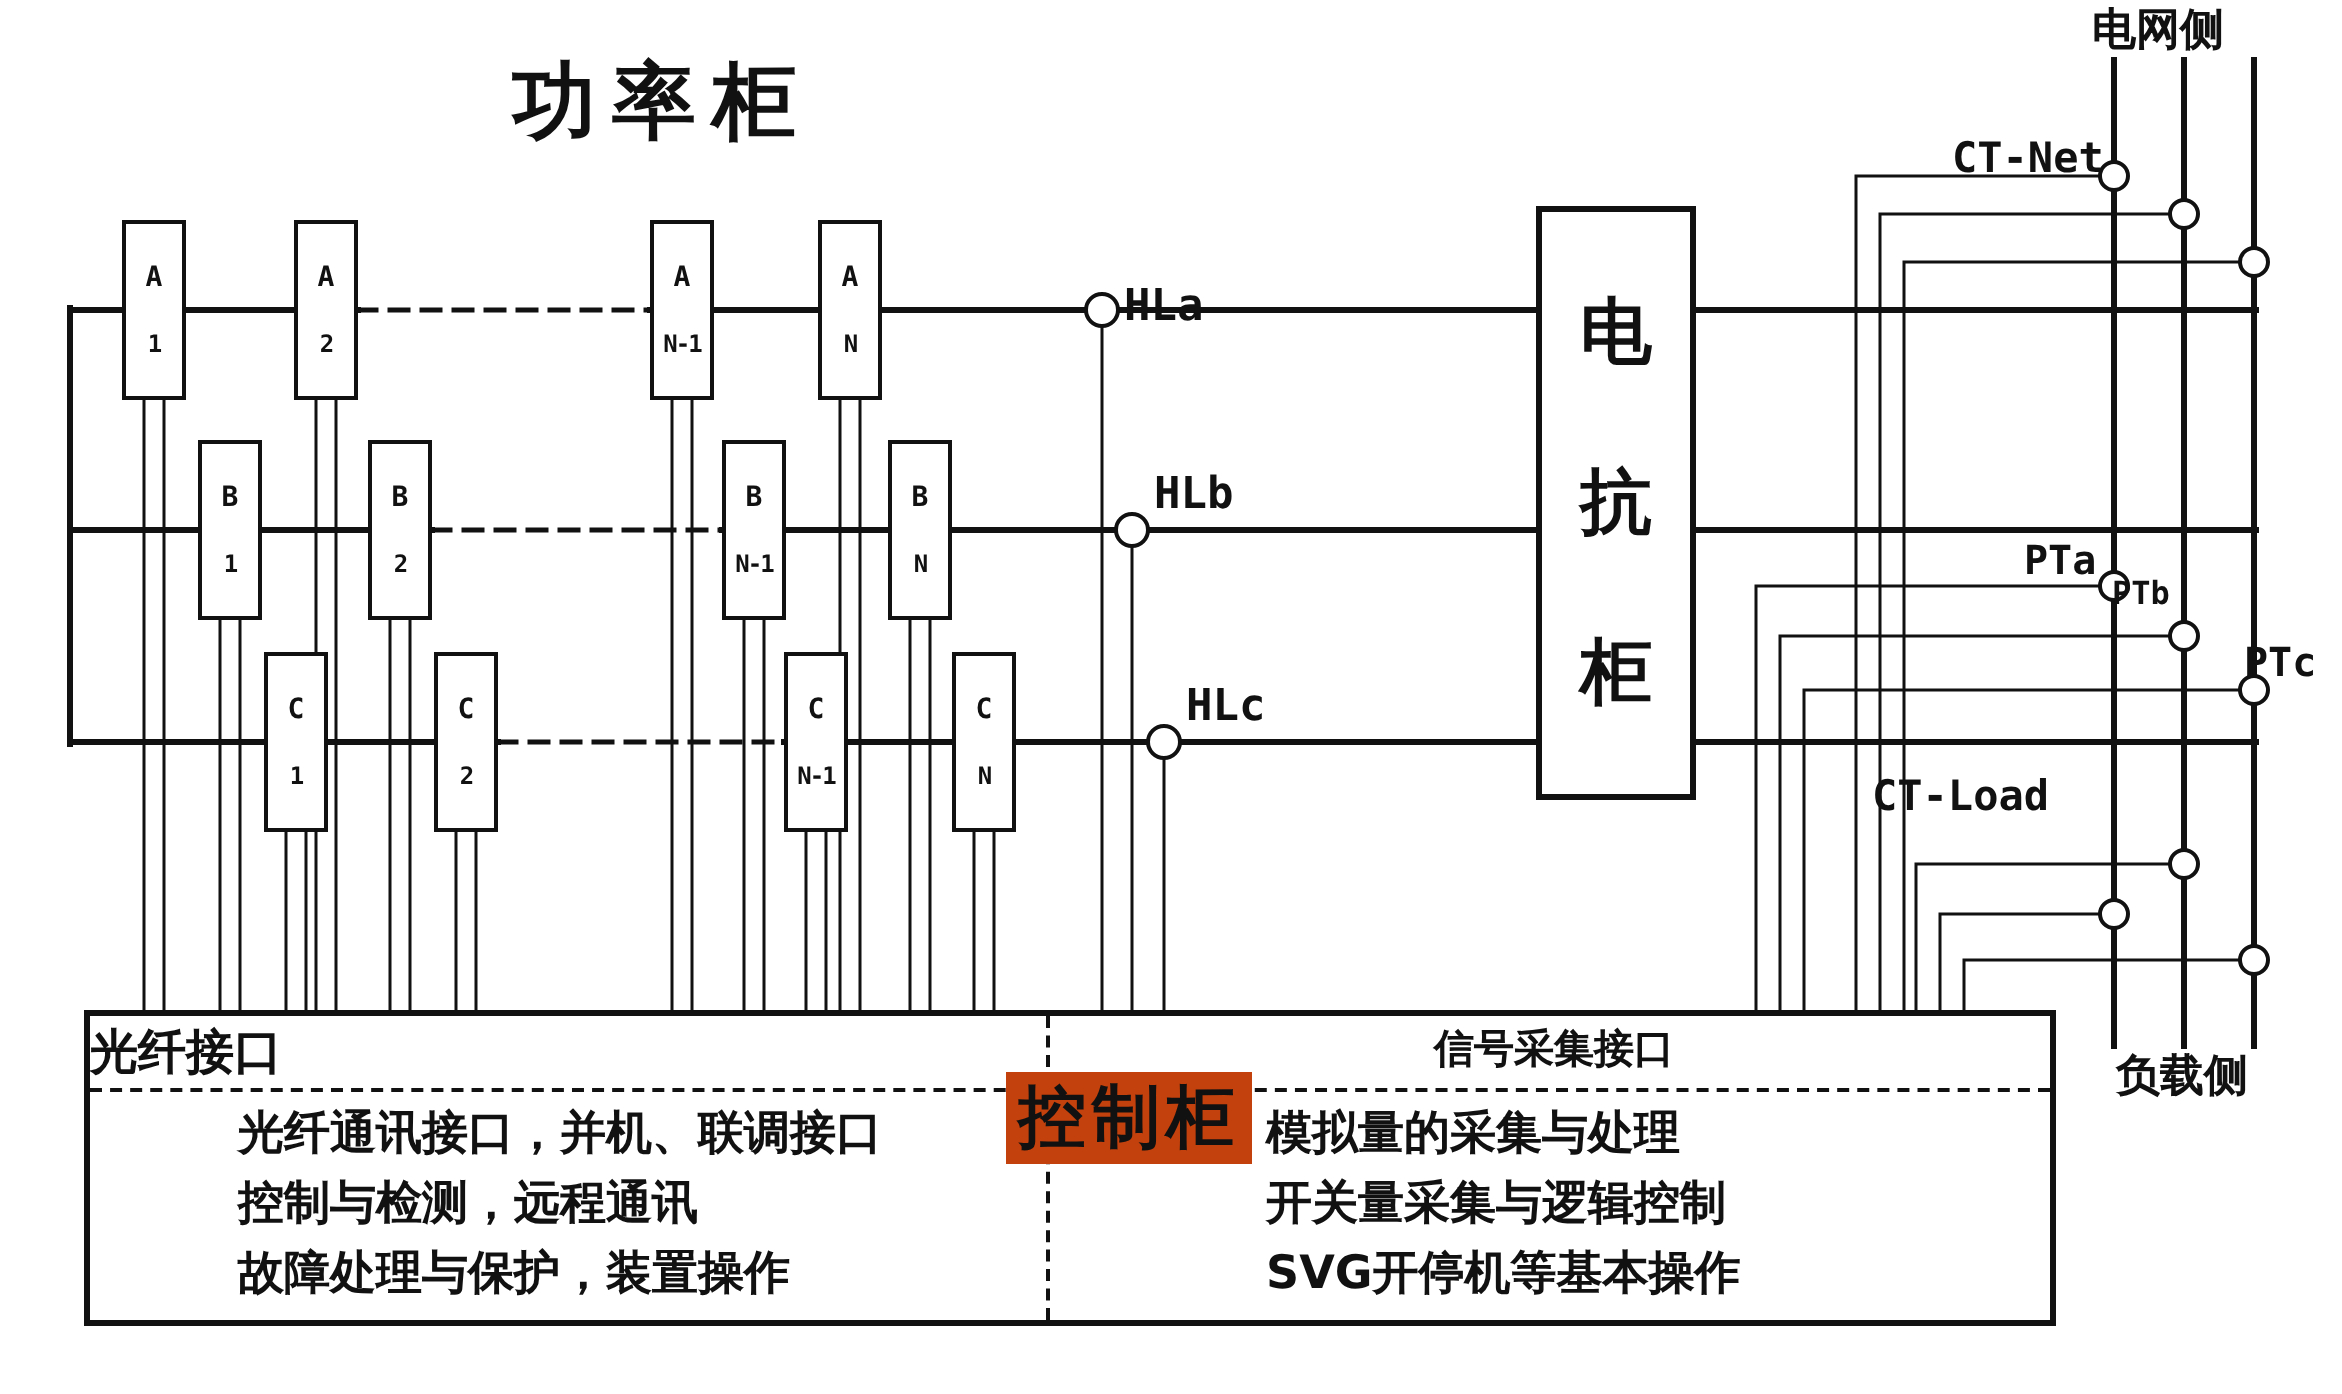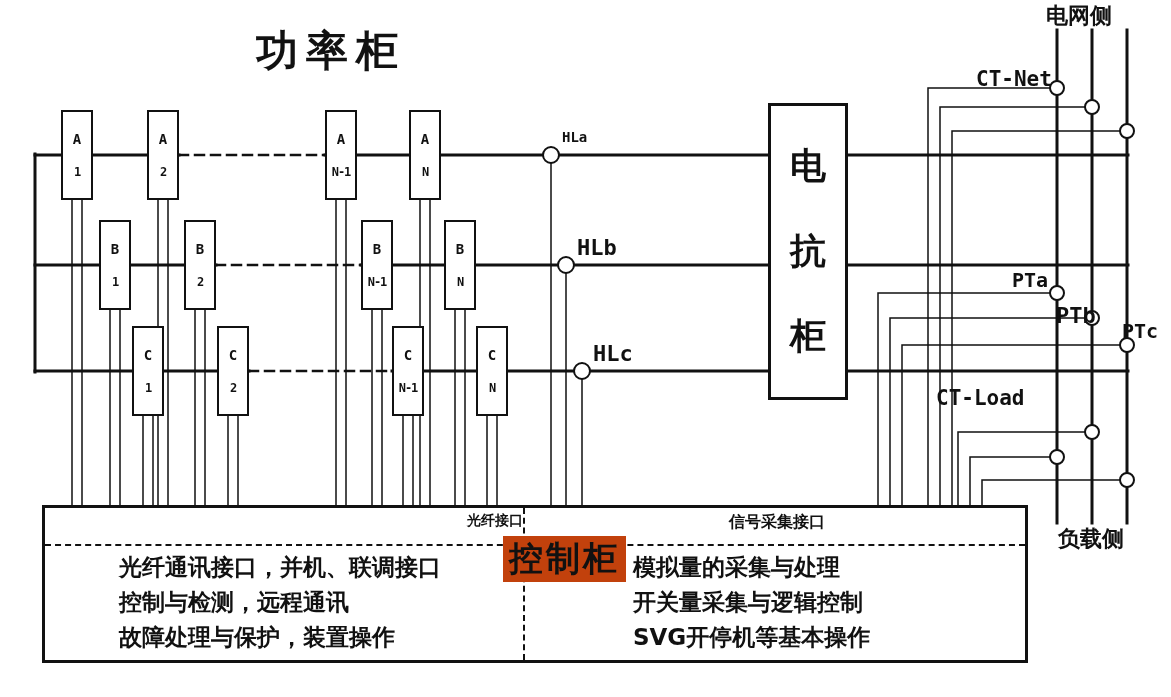--- a/index.html
+++ b/index.html
@@ -56,27 +56,27 @@
       <circle cx="1092" cy="432" r="7"></circle>
       <circle cx="1057" cy="457" r="7"></circle>
       <circle cx="1127" cy="480" r="7"></circle>
     </g>
   </svg>
 
   <div class="lbl" style="left:256px;top:28px;font-size:42px;letter-spacing:8px">功率柜</div>
   <div class="lbl" style="left:1046px;top:4px;font-size:22px">电网侧</div>
   <div class="lbl" style="left:1058px;top:527px;font-size:22px">负载侧</div>
 
-  <div class="lbl mono" style="left:562px;top:130px;font-size:14px">HLa</div>
+  <div class="lbl mono" style="left:562px;top:142px;font-size:22px">HLa</div>
   <div class="lbl mono" style="left:577px;top:236px;font-size:22px">HLb</div>
   <div class="lbl mono" style="left:593px;top:342px;font-size:22px">HLc</div>
 
   <div class="lbl mono" style="left:976px;top:68px;font-size:21px">CT-Net</div>
   <div class="lbl mono" style="left:1012px;top:269px;font-size:20px">PTa</div>
-  <div class="lbl mono" style="left:1056px;top:304px;font-size:22px">PTb</div>
+  <div class="lbl mono" style="left:1056px;top:288px;font-size:16px">PTb</div>
   <div class="lbl mono" style="left:1122px;top:320px;font-size:20px">PTc</div>
   <div class="lbl mono" style="left:936px;top:387px;font-size:21px">CT-Load</div>
 
   <div class="module" style="left:61px;top:110px">
     <span>A</span>
     <span class="sub">1</span>
   </div>
   <div class="module" style="left:147px;top:110px">
     <span>A</span>
     <span class="sub">2</span>
@@ -126,22 +126,22 @@
 
   <div id="reactor">
     <span>电</span>
     <span>抗</span>
     <span>柜</span>
   </div>
 
   <div id="cabinet">
     <div id="cab-divider"></div>
     <div id="cab-hline"></div>
-    <div class="cab-line" style="left:0;top:4px;width:478px;text-align:right;font-size:14px">光纤接口</div>
-    <div class="cab-line" style="left:478px;top:4px;width:508px;text-align:center;font-size:16px">信号采集接口</div>
+    <div class="cab-line" style="left:0;top:4px;width:478px;text-align:left;font-size:24px">光纤接口</div>
+    <div class="cab-line" style="left:478px;top:4px;width:508px;text-align:center;font-size:20px">信号采集接口</div>
     <div id="cab-title">控制柜</div>
 
     <div class="cab-line" style="left:74px;top:46px">光纤通讯接口，并机、联调接口</div>
     <div class="cab-line" style="left:74px;top:116px">故障处理与保护，装置操作</div>
     <div class="cab-line" style="left:74px;top:81px">控制与检测，远程通讯</div>
 
     <div class="cab-line" style="left:588px;top:81px">开关量采集与逻辑控制</div>
     <div class="cab-line" style="left:588px;top:46px">模拟量的采集与处理</div>
     <div class="cab-line" style="left:588px;top:116px">SVG开停机等基本操作</div>
   </div>

